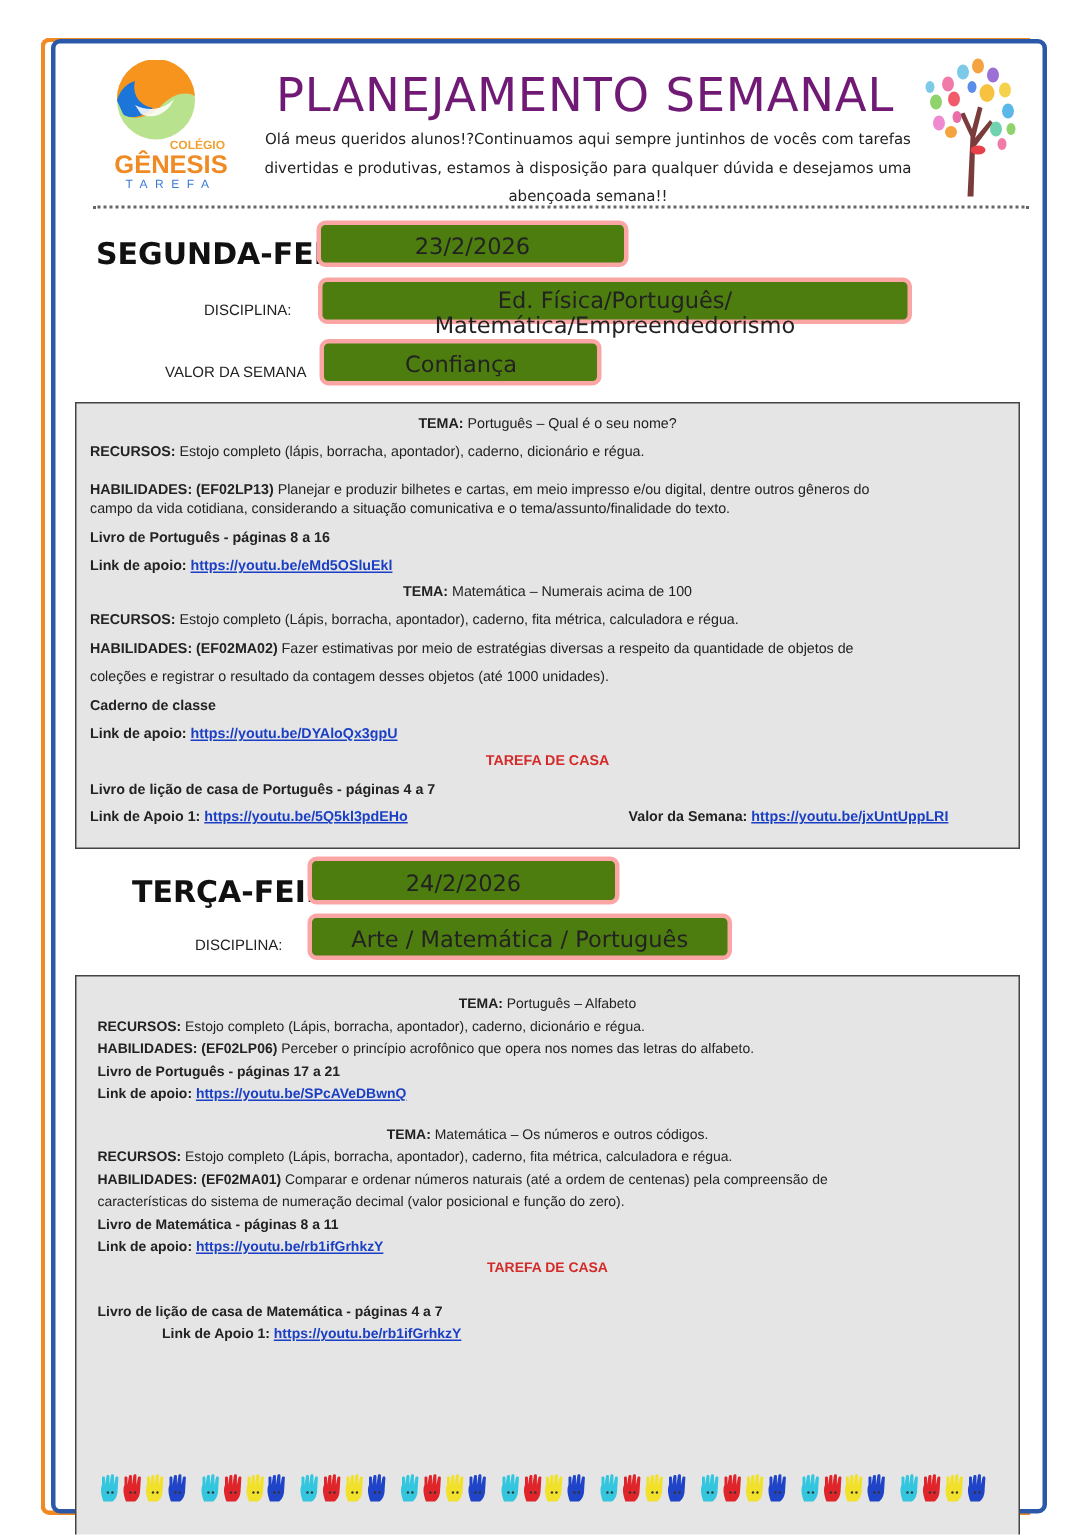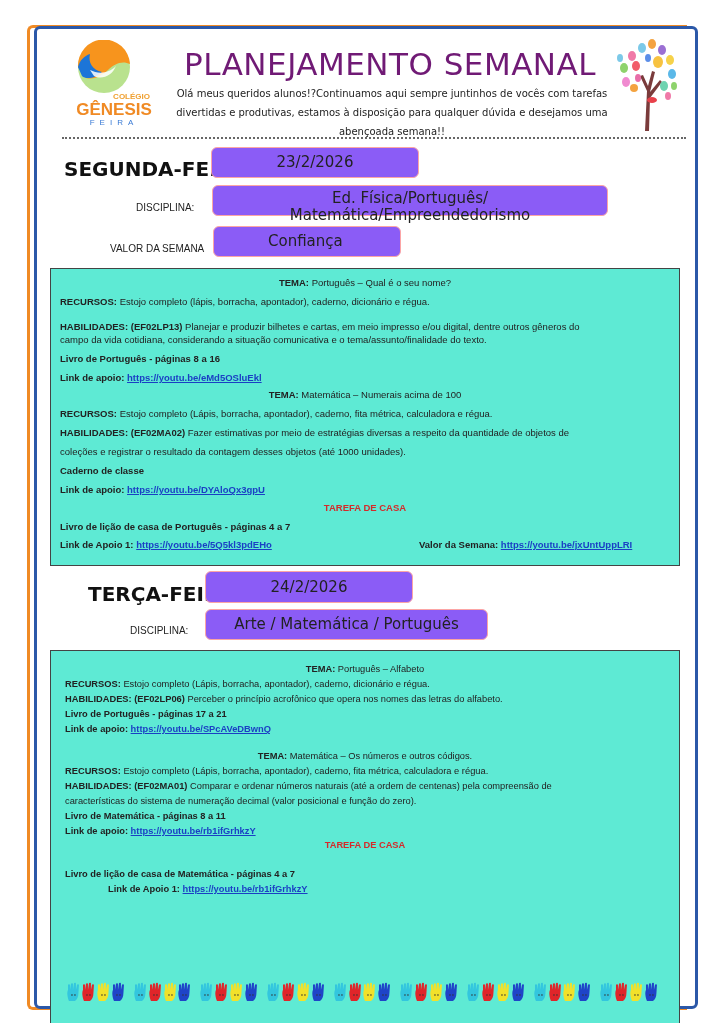--- a/index.html
+++ b/index.html
@@ -14,24 +14,24 @@
   .logo-genesis { top:60px; font-size:17px; color:#f08a24; letter-spacing:0px; }
   .logo-master { top:78px; font-size:8px; color:#3a7bd5; letter-spacing:5px; font-weight:normal; }
 
   .title { position:absolute; left:150px; top:46px; width:480px; text-align:center; font-size:31px; color:#701a75; letter-spacing:0.5px; font-family:"DejaVu Sans", sans-serif; font-weight:normal; }
   .intro { position:absolute; left:172px; top:84px; width:440px; text-align:center; font-size:10px; line-height:19px; color:#222; font-family:"DejaVu Sans", sans-serif; }
   .tree { position:absolute; left:612px; top:36px; width:70px; height:96px; }
   .dotted { position:absolute; left:62px; top:137px; width:624px; border-top:2px dotted #666; }
 
   .day-label { position:absolute; font-weight:bold; font-size:20px; color:#111; font-family:"DejaVu Sans", sans-serif; }
   .field-label { position:absolute; font-size:10px; color:#222; text-transform:uppercase; }
-  .box { position:absolute; border:1px solid #fca5a5; border-radius:6px; box-sizing:border-box; background:#8b5cf6; text-align:center; font-size:15px; color:#222; font-family:"DejaVu Sans", sans-serif; }
+  .box { position:absolute; border:3px solid #fca5a5; border-radius:6px; box-sizing:border-box; background:#4d7c0f; text-align:center; font-size:15px; color:#222; font-family:"DejaVu Sans", sans-serif; }
   .box span { display:block; }
 
-  .content { position:absolute; border:1px solid #444; box-sizing:border-box; background:#5eead4; font-size:9.5px; color:#222; }
+  .content { position:absolute; border:1px solid #444; box-sizing:border-box; background:#e5e5e5; font-size:9.5px; color:#222; }
   .content .line { position:absolute; left:9px; white-space:nowrap; }
   .content .center { left:0; width:100%; text-align:center; }
   .b { font-weight:bold; }
   .link { color:#1a3fc4; text-decoration:underline; font-weight:bold; }
   .red { color:#d42a2a; font-weight:bold; }
 
   .hands { position:absolute; left:66px; top:982px; width:600px; height:24px; display:flex; gap:0; }
   .hand { width:15px; height:20px; display:inline-block; }
 </style>
 </head>
@@ -42,21 +42,21 @@
 
 <div class="logo">
   <svg width="84" height="54" viewBox="0 0 84 54">
     <circle cx="32" cy="27" r="26" fill="#b9e28e"></circle>
     <path d="M6 27 A26 26 0 0 1 58 24 C50 20 42 24 36 30 C30 36 22 40 14 38 Z" fill="#f7941d"></path>
     <path d="M6 27 C8 20 12 16 18 14 C16 22 20 30 30 32 C24 38 14 40 10 36 Z" fill="#1c75d8"></path>
     <path d="M18 30 C26 34 36 34 44 26 C40 36 30 40 22 36 Z" fill="#ffffff" opacity="0.85"></path>
   </svg>
   <div class="logo-text logo-colegio">COLÉGIO</div>
   <div class="logo-text logo-genesis">GÊNESIS</div>
-  <div class="logo-text logo-master">FEIRA</div>
+  <div class="logo-text logo-master">TAREFA</div>
 </div>
 
 <div class="title">PLANEJAMENTO SEMANAL</div>
 <div class="intro">
   <div>Olá meus queridos alunos!?Continuamos aqui sempre juntinhos de vocês com tarefas</div>
   <div>divertidas e produtivas, estamos à disposição para qualquer dúvida e desejamos uma</div>
   <div>abençoada semana!!</div>
 </div>
 
 <div class="tree">

